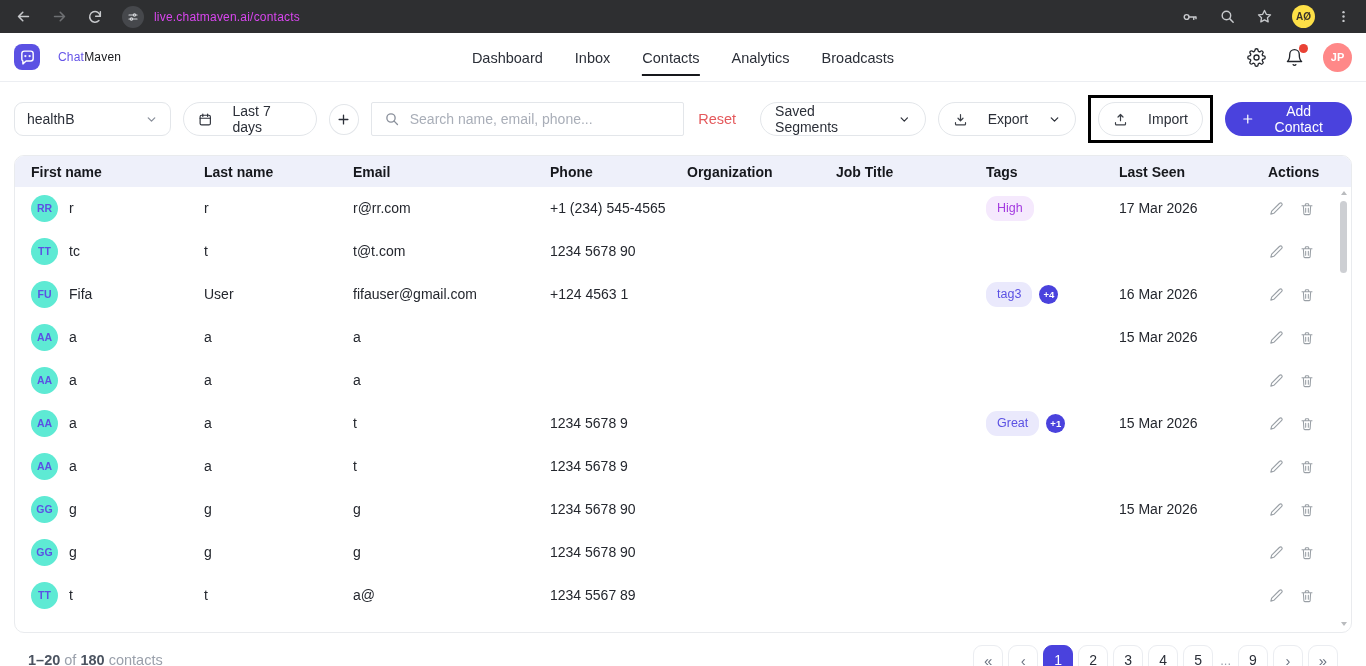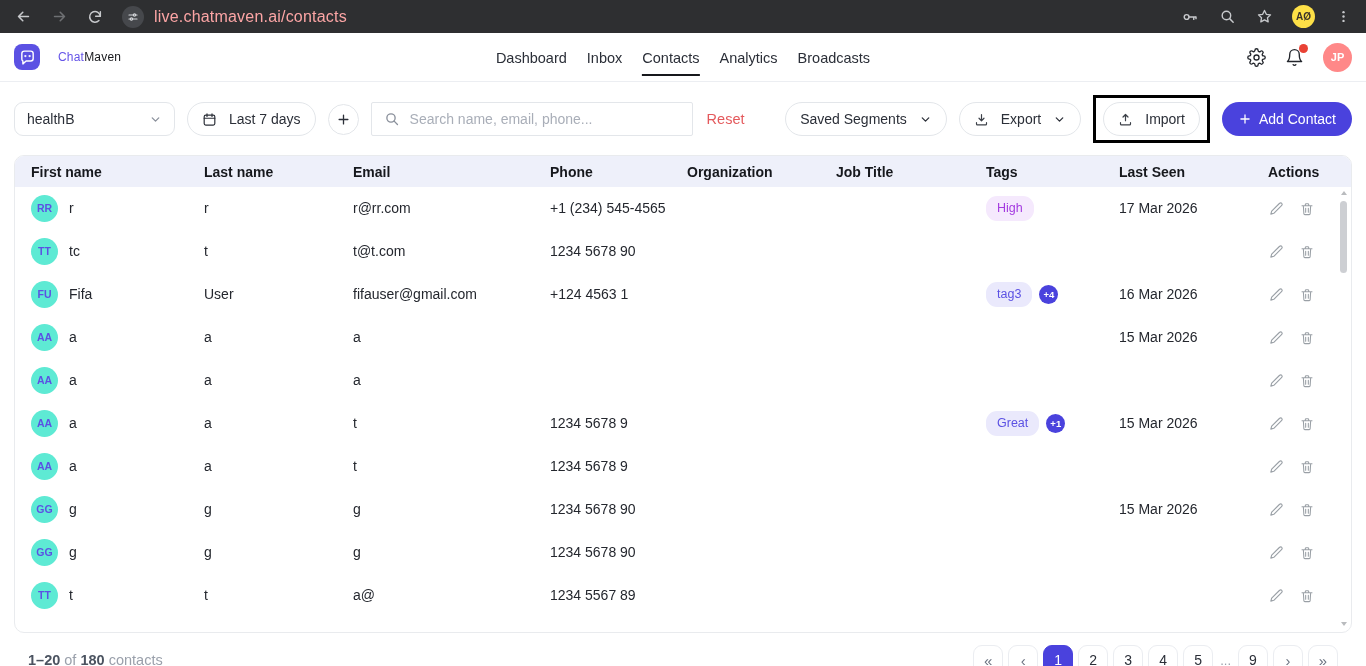--- a/index.html
+++ b/index.html
@@ -8,55 +8,55 @@
 
   
   .browser-bar { height:33px; background:#2e2f31; display:flex; align-items:center;
     padding:0 14px; color:#e8eaed; }
   .bicon { width:18px; height:18px; display:flex; align-items:center; justify-content:center;
     margin-right:18px; color:#c7c9cc; }
   .bicon svg { display:block; }
   .bicon.dim { color:#6e7073; }
   .site-info { width:22px; height:22px; border-radius:50%; background:#46484c;
     display:flex; align-items:center; justify-content:center; margin-right:10px; }
-  .url-text { font-size:16px; color:#fca5a5; letter-spacing:.2px; }
+  .url-text { font-size:12px; color:#d946ef; letter-spacing:.2px; }
   .chrome-right { margin-left:auto; display:flex; align-items:center; gap:19px; }
   .chrome-avatar { width:23px; height:23px; border-radius:50%; background:#fde047;
     color:#3a3228; font-size:10px; font-weight:bold; display:flex; align-items:center;
     justify-content:center; }
 
   
   .app-header { height:49px; background:#fff; border-bottom:1px solid #eceef2;
     display:flex; align-items:center; padding:0 14px; position:relative; }
   .brand { display:flex; align-items:center; gap:7px; }
   .brand-mark { width:26px; height:26px; border-radius:8px; background:#5b51e3;
     display:flex; align-items:center; justify-content:center; }
   .brand-name { font-size:12px; font-weight:normal; letter-spacing:.2px;margin-left:11px; }
   .brand-name .p1 { color:#6554e8; }
   .brand-name .p2 { color:#17181c; }
   .main-nav { position:absolute; left:50%; transform:translateX(-50%); top:0; height:49px;
-    display:flex; align-items:flex-start; gap:20px; }
+    display:flex; align-items:flex-start; gap:32px; }
   .nav-item { font-size:14.5px; color:#2b2f38; cursor:pointer; position:relative;
     height:49px; display:flex; align-items:center; }
   .nav-item.active::after { content:""; position:absolute; left:0; right:0; bottom:6px;
     height:2px; background:#17181c; }
   .header-right { margin-left:auto; display:flex; align-items:center; gap:19px; }
   .hicon { color:#23262c; position:relative; display:flex; }
   .bell-dot { position:absolute; top:-4px; right:-4px; width:9px; height:9px;
     border-radius:50%; background:#e94235; }
   .user-avatar { width:29px; height:29px; border-radius:50%; background:#f88; 
     color:#fff; font-size:11px; font-weight:bold; display:flex; align-items:center;
     justify-content:center; }
 
   
   .toolbar { display:flex; align-items:center; padding:13px 14px 12px 14px; gap:12px; }
   .ctl { border:1px solid #e3e6ea; background:#fff; display:flex; align-items:center;
     height:34px; font-size:14px; color:#2b2f38; cursor:pointer;gap:11px; }
   .select-box { width:161px; border-radius:9px; padding:0 12px; justify-content:space-between; }
-  .pill { border-radius:17px; padding:0 14px; gap:12px; }
+  .pill { border-radius:17px; padding:0 14px; gap:20px; }
   .round-btn { width:31px; height:31px; border-radius:50%; justify-content:center; padding:0; }
   .search-box { width:322px; border-radius:2px; padding:0 12px; gap:10px; cursor:text; }
   .search-box input { border:none; outline:none; flex:1; font-size:14px; color:#2b2f38;
     font-family:"Liberation Sans", sans-serif; background:transparent; }
   .search-box input::placeholder { color:#a9aeb8; }
   .reset-link { color:#e4595c; font-size:14.5px; cursor:pointer; margin-left:2px; }
   .toolbar-spacer { flex:1; }
   .import-highlight { border:3px solid #000; padding:4px 7px; display:inline-flex; }
   .btn-primary { background:#4a42dd; color:#fff; border:none; border-radius:17px;
     height:34px; padding:0 16px; font-size:14px; display:flex; align-items:center;

